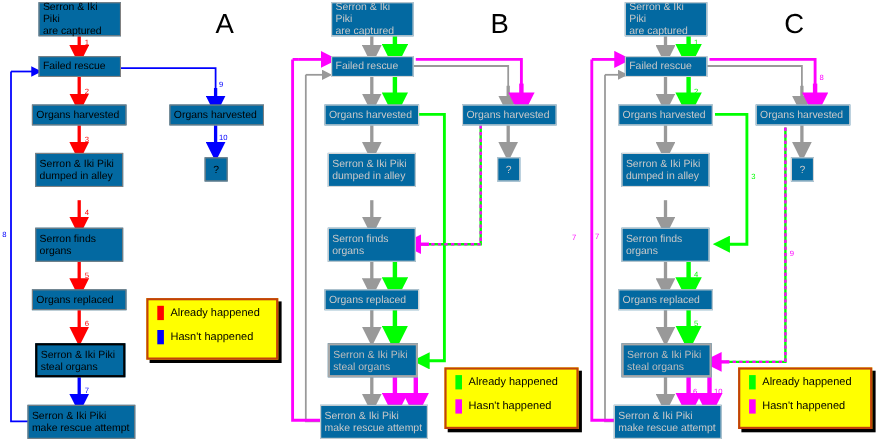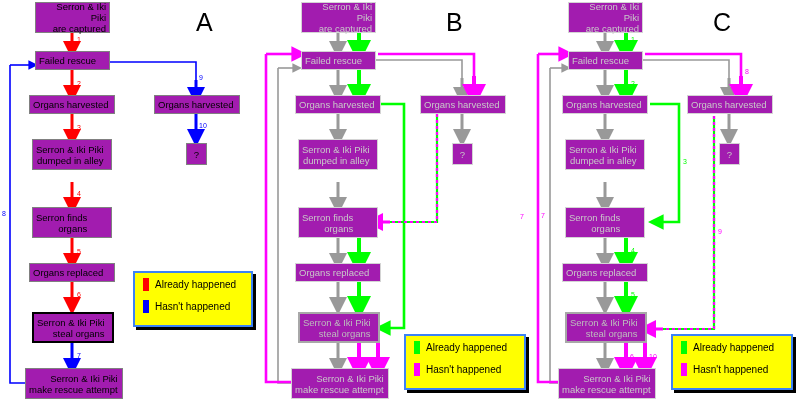--- a/index.html
+++ b/index.html
@@ -4,28 +4,28 @@
 <style>
   html,body{margin:0;padding:0;background:#ffffff;}
   body{width:800px;height:404px;font-family:"Liberation Sans",sans-serif;overflow:hidden;}
   #stage{position:relative;width:800px;height:404px;}
   .panel{position:absolute;top:0;width:266px;height:404px;}
   #panelA{left:0;}
   #panelB{left:266px;}
   #panelC{left:533px;}
   .panel-letter{position:absolute;font-size:25px;font-weight:400;color:#000;font-family:"Liberation Sans",sans-serif;}
   .node{position:absolute;box-sizing:border-box;display:flex;flex-direction:column;align-items:flex-start;justify-content:center;
-        font-size:9.5px;line-height:11px;padding:1px 3px;background:#a21caf;white-space:pre-line;text-align:right;}
+        font-size:9.5px;line-height:11px;padding:1px 3px;background:#0369a1;white-space:pre-line;}
   .node.solid{border:1px solid #808080;color:#000;}
   .node.ghost{border:1px solid #d4d4d4;color:#c9c9c9;}
   .node.bold{border:2px solid #000;}
   .node.ghostbold{border:2px solid #a8a8a8;color:#bdbdbd;}
   .node.qmark{align-items:center;justify-content:center;}
   .numlabel{position:absolute;font-size:7px;font-family:"Liberation Sans",sans-serif;line-height:7px;}
-  .legend{position:absolute;box-sizing:border-box;background:#ffff00;border:2px solid #3b82f6;
+  .legend{position:absolute;box-sizing:border-box;background:#ffff00;border:2px solid #c2410c;
           box-shadow:3px 3px 0 #000;}
   .legend-row{display:flex;align-items:center;height:22px;margin-left:8px;}
   .legend-swatch{width:6px;height:13px;margin-right:6px;}
   .legend-text{font-size:10px;color:#000;}
   svg.wires{position:absolute;left:0;top:0;width:266px;height:404px;overflow:visible;}
 </style>
 </head>
 <body>
 
 <div id="stage">

